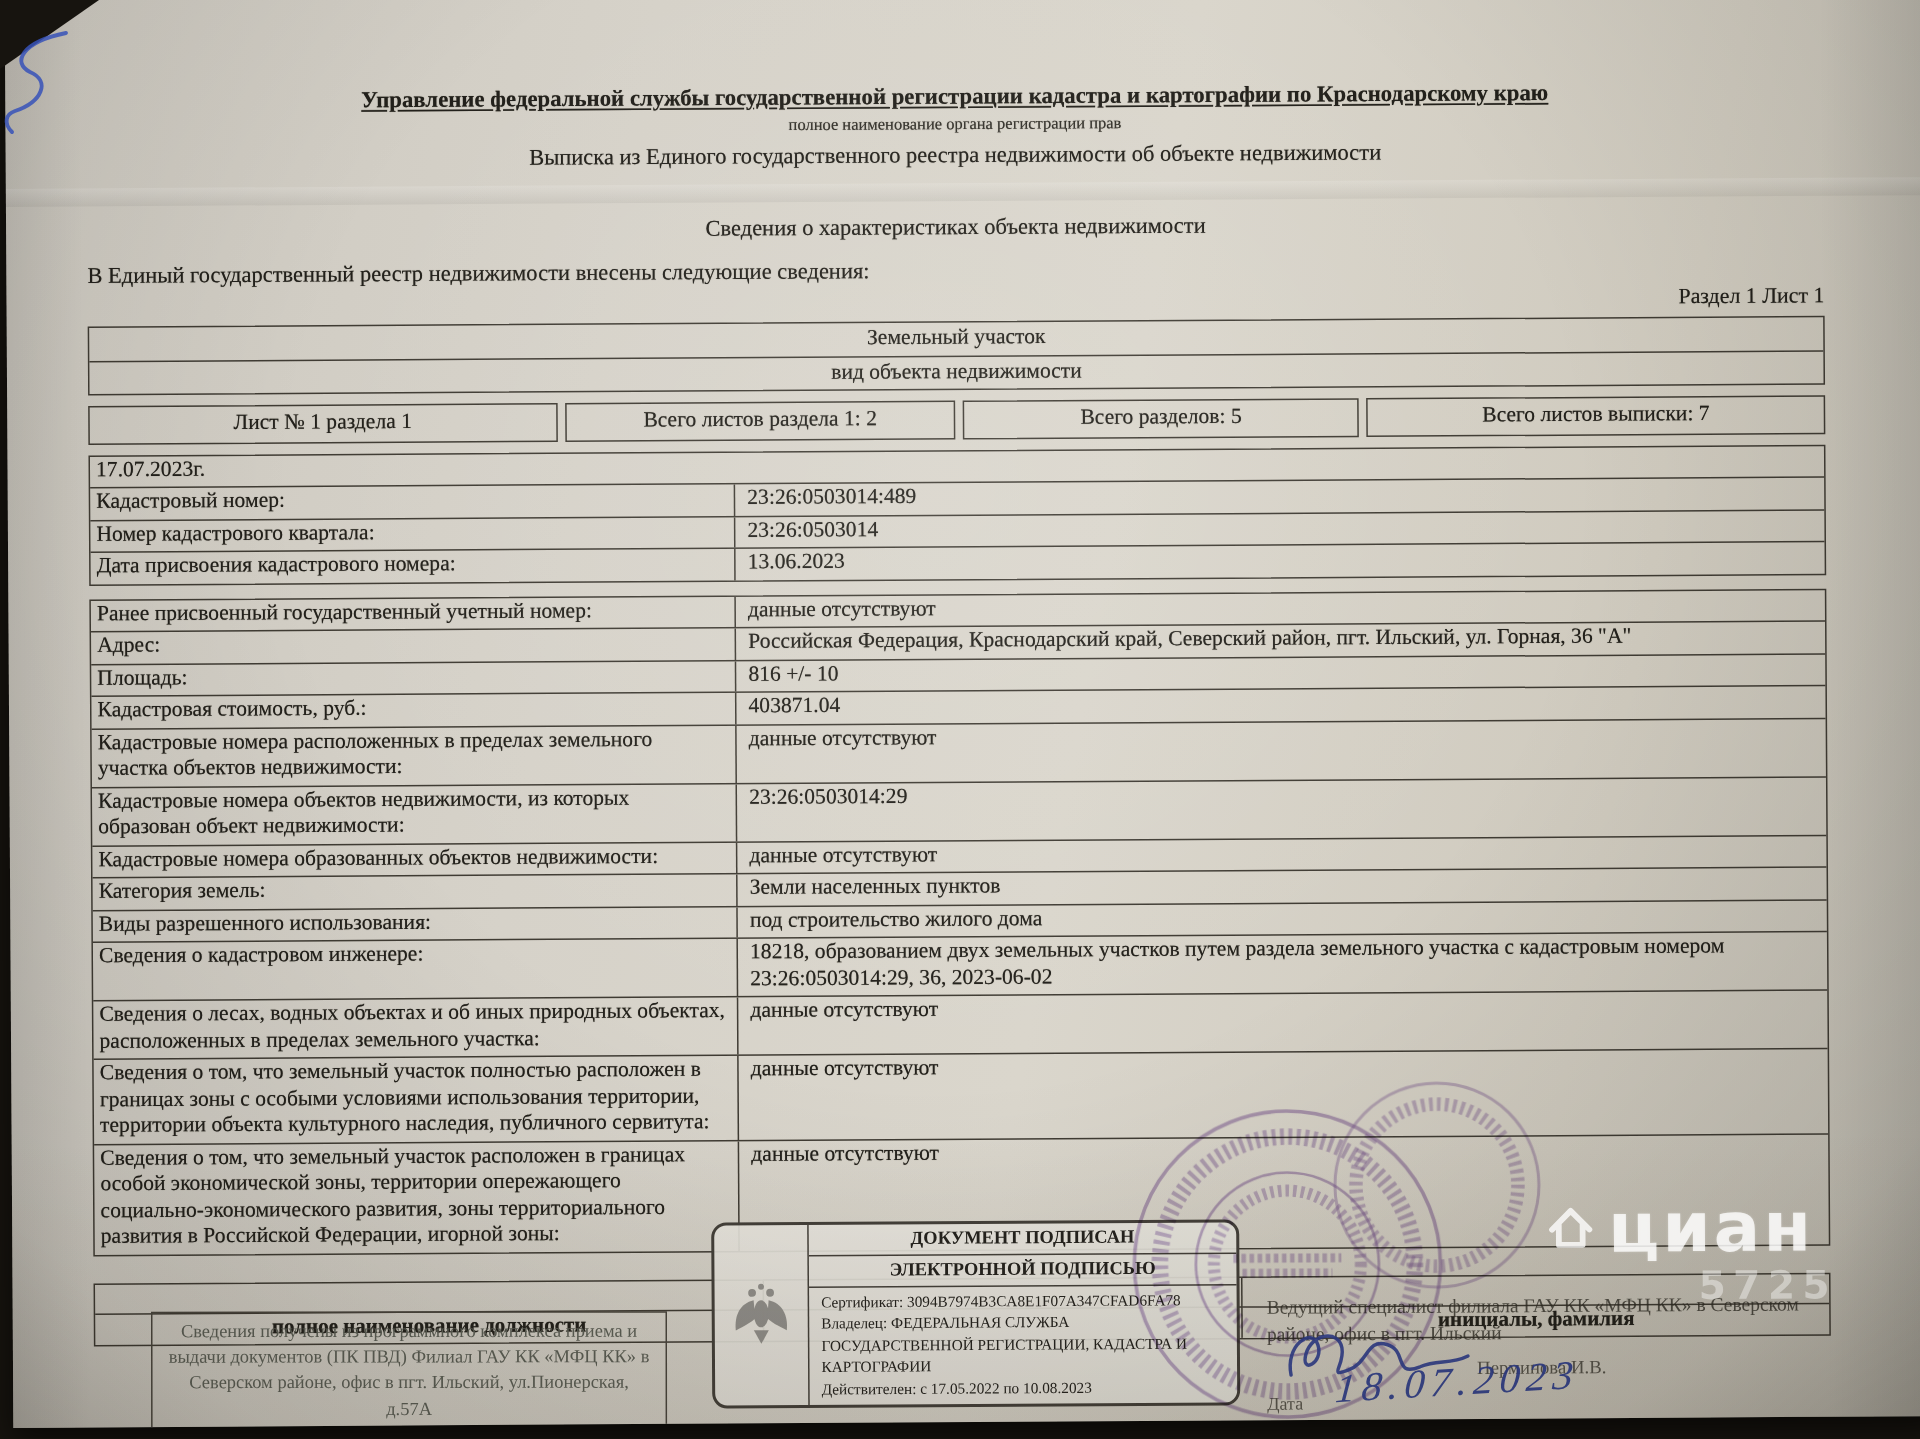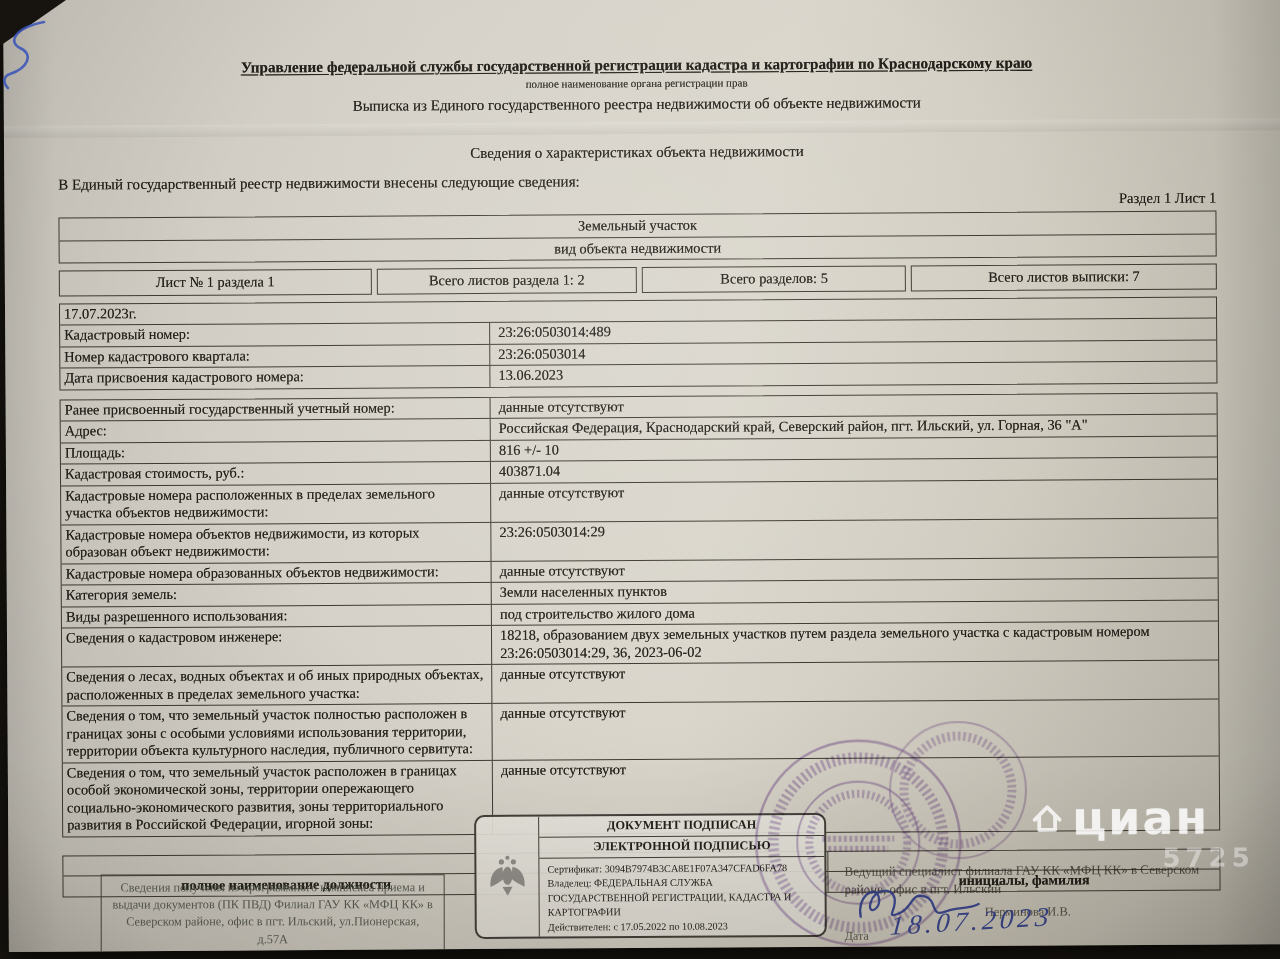--- a/index.html
+++ b/index.html
@@ -115,21 +115,21 @@
 
   
   .watermark{
     position:absolute;left:1022px;top:800px;z-index:70;
     display:flex;align-items:center;gap:8px;
     color:rgba(255,255,255,.78);
     font-family:"DejaVu Sans", sans-serif;font-weight:bold;font-size:46px;letter-spacing:2px;
     text-shadow:0 0 2px rgba(255,255,255,.25);
   }
   .watermark-number{
-    position:absolute;left:1154px;top:852px;z-index:70;
+    position:absolute;left:1124px;top:852px;z-index:70;
     color:rgba(255,255,255,.40);
     font-family:"DejaVu Sans", sans-serif;font-weight:bold;font-size:26px;letter-spacing:5px;
   }
 
   
   .corner-tl{
     position:absolute;left:0;top:0;width:66px;height:46px;z-index:90;
     background:#17140f;clip-path:polygon(0 0,100% 0,0 100%);
   }
   .pen-squiggle{position:absolute;left:0;top:16px;z-index:95;}

